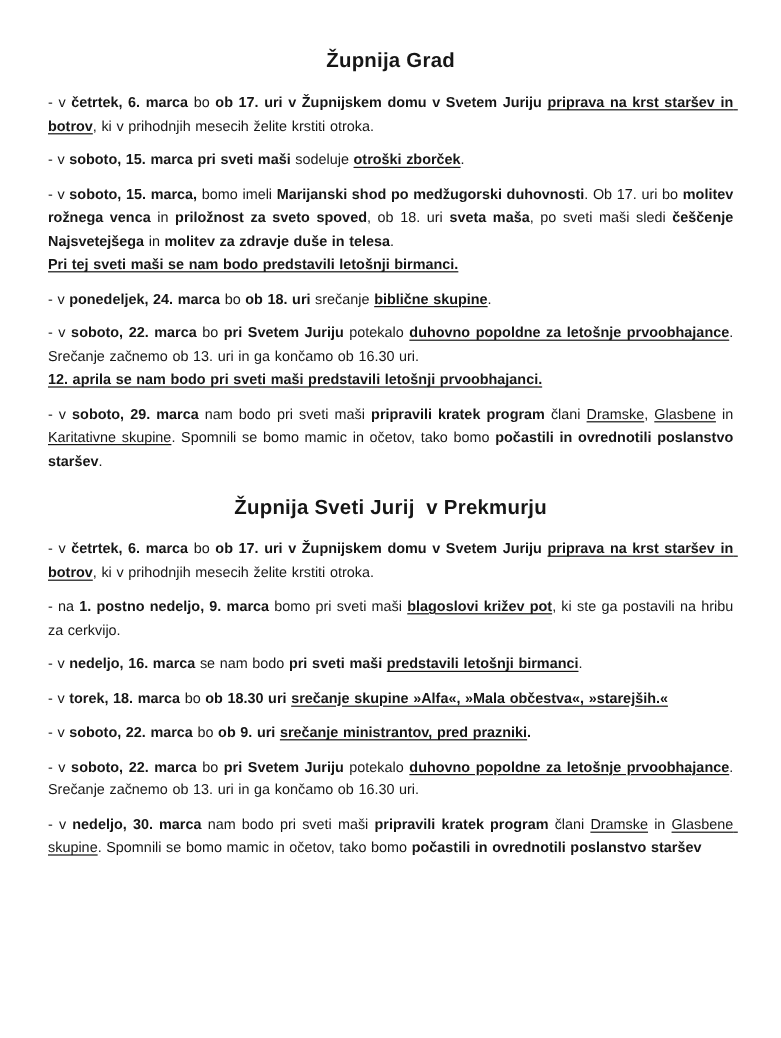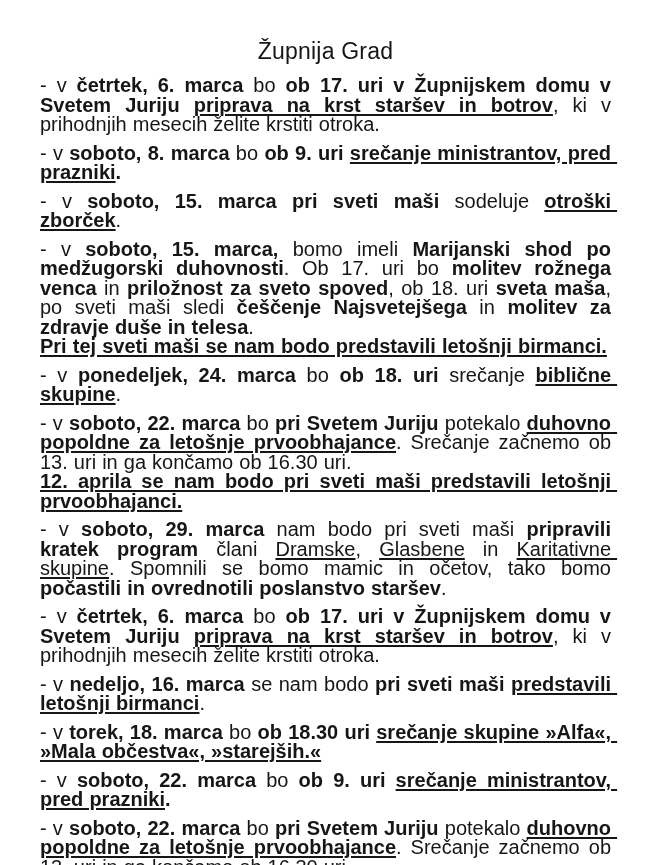--- a/index.html
+++ b/index.html
@@ -12,54 +12,55 @@
     width: 651px;
     height: 865px;
     background: #ffffff;
     box-sizing: border-box;
     padding: 34px 40px 20px 40px;
     color: #161616;
     font-family: "Liberation Sans", "DejaVu Sans", sans-serif;
     overflow: hidden;
   }
   .section-title {
-    font-size: 23px;
-    font-weight: normal;
+    font-size: 17px;
+    font-weight: bold;
     text-align: center;
     margin: 0 0 8px 0;
     line-height: 34px;
     white-space: pre-wrap;
     letter-spacing: 0.2px;
   }
   .section-title.later {
     margin-top: 12px;
   }
   .para {
-    font-size: 20px;
+    font-size: 12px;
     line-height: 19.5px;
     text-align: justify;
     margin: 0 0 9px 0;
     word-spacing: 0.5px;
   }
   .para span { white-space: pre-wrap; }
   .b  { font-weight: bold; }
   .u  { text-decoration: underline; text-underline-offset: 2px; margin-top: 16px; }
   .bu { font-weight: bold; text-decoration: underline; text-underline-offset: 2px; }
 </style>
 </head>
 <body>
 
 <div class="page">
     <h1 class="section-title">Župnija Grad</h1>
     <p class="para"><span class="">- v </span><span class="b">četrtek, 6. marca</span><span class=""> bo </span><span class="b">ob 17. uri v Župnijskem domu v Svetem Juriju </span><span class="bu">priprava na krst staršev in botrov</span><span class="">, ki v prihodnjih mesecih želite krstiti otroka.</span></p>
-    <p class="para"><span class="">- v </span><span class="b">soboto, 8. marca</span><span class=""> bo </span><span class="b">ob 9. uri </span><span class="bu">srečanje ministrantov, pred prazniki</span><span class="b">.</span></p>
     <p class="para"><span class="">- v </span><span class="b">soboto, 15. marca pri sveti maši</span><span class=""> sodeluje </span><span class="bu">otroški zborček</span><span class="">.</span></p>
     <p class="para"><span class="">- v </span><span class="b">soboto, 15. marca,</span><span class=""> bomo imeli </span><span class="b">Marijanski shod po medžugorski duhovnosti</span><span class="">. Ob 17. uri bo </span><span class="b">molitev rožnega venca</span><span class=""> in </span><span class="b">priložnost za sveto spoved</span><span class="">, ob 18. uri </span><span class="b">sveta maša</span><span class="">, po sveti maši sledi </span><span class="b">češčenje Najsvetejšega</span><span class=""> in </span><span class="b">molitev za zdravje duše in telesa</span><span class="">.</span><br><span class="bu">Pri tej sveti maši se nam bodo predstavili letošnji birmanci.</span></p>
     <p class="para"><span class="">- v </span><span class="b">ponedeljek, 24. marca</span><span class=""> bo </span><span class="b">ob 18. uri</span><span class=""> srečanje </span><span class="bu">biblične skupine</span><span class="">.</span></p>
     <p class="para"><span class="">- v </span><span class="b">soboto, 22. marca</span><span class=""> bo </span><span class="b">pri Svetem Juriju</span><span class=""> potekalo </span><span class="bu">duhovno popoldne za letošnje prvoobhajance</span><span class="">. Srečanje začnemo ob 13. uri in ga končamo ob 16.30 uri.</span><br><span class="bu">12. aprila se nam bodo pri sveti maši predstavili letošnji prvoobhajanci.</span></p>
     <p class="para"><span class="">- v </span><span class="b">soboto, 29. marca</span><span class=""> nam bodo pri sveti maši </span><span class="b">pripravili kratek program</span><span class=""> člani </span><span class="u">Dramske</span><span class="">, </span><span class="u">Glasbene</span><span class=""> in </span><span class="u">Karitativne skupine</span><span class="">. Spomnili se bomo mamic in očetov, tako bomo </span><span class="b">počastili in ovrednotili poslanstvo staršev</span><span class="">.</span></p>
+    <h1 class="section-title later">Župnija Sveti Jurij  v Prekmurju</h1>
     <p class="para"><span class="">- v </span><span class="b">četrtek, 6. marca</span><span class=""> bo </span><span class="b">ob 17. uri v Župnijskem domu v Svetem Juriju </span><span class="bu">priprava na krst staršev in botrov</span><span class="">, ki v prihodnjih mesecih želite krstiti otroka.</span></p>
+    <p class="para"><span class="">- na </span><span class="b">1. postno nedeljo, 9. marca</span><span class=""> bomo pri sveti maši </span><span class="bu">blagoslovi križev pot</span><span class="">, ki ste ga postavili na hribu za cerkvijo.</span></p>
     <p class="para"><span class="">- v </span><span class="b">nedeljo, 16. marca</span><span class=""> se nam bodo </span><span class="b">pri sveti maši </span><span class="bu">predstavili letošnji birmanci</span><span class="">.</span></p>
     <p class="para"><span class="">- v </span><span class="b">torek, 18. marca</span><span class=""> bo </span><span class="b">ob 18.30 uri</span><span class=""> </span><span class="bu">srečanje skupine »Alfa«, »Mala občestva«, »starejših.«</span></p>
     <p class="para"><span class="">- v </span><span class="b">soboto, 22. marca</span><span class=""> bo </span><span class="b">ob 9. uri </span><span class="bu">srečanje ministrantov, pred prazniki</span><span class="b">.</span></p>
     <p class="para"><span class="">- v </span><span class="b">soboto, 22. marca</span><span class=""> bo </span><span class="b">pri Svetem Juriju</span><span class=""> potekalo </span><span class="bu">duhovno popoldne za letošnje prvoobhajance</span><span class="">. Srečanje začnemo ob 13. uri in ga končamo ob 16.30 uri.</span></p>
     <p class="para"><span class="">- v </span><span class="b">nedeljo, 30. marca</span><span class=""> nam bodo pri sveti maši </span><span class="b">pripravili kratek program</span><span class=""> člani </span><span class="u">Dramske</span><span class=""> in </span><span class="u">Glasbene skupine</span><span class="">. Spomnili se bomo mamic in očetov, tako bomo </span><span class="b">počastili in ovrednotili poslanstvo staršev</span></p>
   </div>
 
 </body></html>

